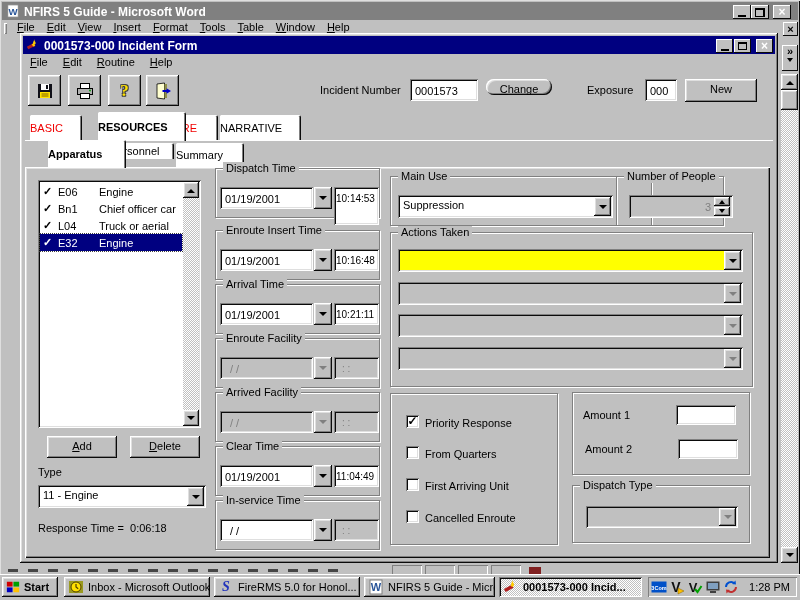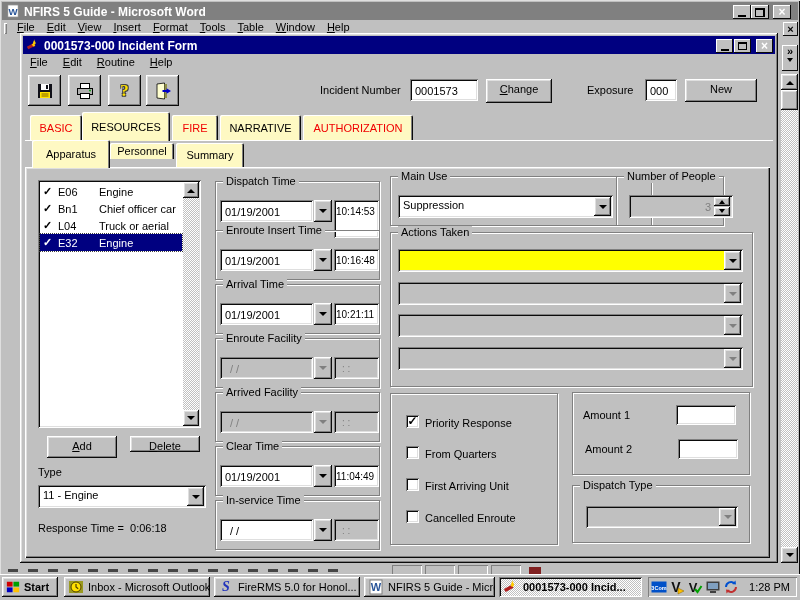--- a/index.html
+++ b/index.html
@@ -45,24 +45,24 @@
         box-shadow:inset -1px -1px 0 #0a0a0a, inset 1px 1px 0 #fff, inset -2px -2px 0 #808080, inset 2px 2px 0 #dfdfdf;
         display:flex;align-items:center;justify-content:center;}
   .arr-down{width:0;height:0;border:4px solid transparent;border-top:4px solid #000;margin-top:4px;}
   .cbtn.dis .arr-down{border-top-color:#808080;}
   .arr-up-s{width:0;height:0;border:3px solid transparent;border-bottom:4px solid #000;margin-bottom:2px;}
   .arr-down-s{width:0;height:0;border:3px solid transparent;border-top:4px solid #000;margin-top:2px;}
   
   .group{border:1px solid #808080;box-shadow:1px 1px 0 #fff, inset 1px 1px 0 #fff;}
   .glabel{position:absolute;top:-7px;left:7px;background:#c0c0c0;padding:0 3px;line-height:13px;white-space:nowrap;}
   
-  .tab{position:absolute;background:#fef9c3;border-top-left-radius:2px;border-top-right-radius:2px;
+  .tab{position:absolute;background:#ffffff;border-top-left-radius:2px;border-top-right-radius:2px;
        box-shadow:inset 1px 1px 0 #fff, inset -1px 0 0 #0a0a0a, inset -2px 0 0 #808080;
-       display:flex;align-items:center;justify-content:center;z-index:2;}
-  .tab.active{z-index:4;font-weight:normal;}
+       display:flex;align-items:center;justify-content:flex-start;z-index:2;}
+  .tab.active{z-index:4;font-weight:bold;margin-left:16px;}
   .pane-edge{position:absolute;background:#c0c0c0;box-shadow:inset 0 1px 0 #fff;z-index:1;}
   .panel{position:absolute;background:#c0c0c0;box-shadow:inset 1px 1px 0 #fff, inset -1px -1px 0 #0a0a0a, inset -2px -2px 0 #808080, inset 2px 2px 0 #dfdfdf;z-index:3;}
   .red{color:#f00000;}
   
   .lb-row{display:flex;align-items:center;height:17px;padding-left:3px;}
   .lb-row .ck{width:15px;font-weight:bold;}
   .lb-row .id{width:41px;}
   .lb-row.sel{background:#000080;color:#fff;outline:1px dotted #404040;outline-offset:0;}
   
   .cbx{position:absolute;width:13px;height:13px;background:#fff;
@@ -187,39 +187,36 @@
     <div class="abs btn flexc" style="left:126px;top:42px;width:33px;height:31px;display:flex;">
       <svg width="20" height="20" viewBox="0 0 20 20">
         <path d="M4 3 L11.5 2 L11.5 18 L4 17 Z" fill="#ffffd0" stroke="#000" stroke-width="0.8"></path>
         <rect x="11.5" y="3" width="2.5" height="14" fill="#909048"></rect>
         <path d="M18 10 L13.5 7.2 L13.5 9 L9.5 9 L9.5 11 L13.5 11 L13.5 12.8 Z" fill="#0000c8"></path>
       </svg>
     </div>
 
     <span class="abs" style="left:300px;top:51px;">Incident Number</span>
     <div class="abs field" style="left:390px;top:46px;width:68px;height:22px;"><span>0001573</span></div>
-    <div class="abs btn ul-first" style="left:466px;top:46px;width:66px;height:24px;line-height:21px;">Change</div>
+    <div class="abs btn ul-first" style="left:466px;top:46px;width:66px;height:16px;line-height:21px;border-radius:11px;">Change</div>
     <span class="abs" style="left:567px;top:51px;">Exposure</span>
     <div class="abs field" style="left:625px;top:46px;width:32px;height:22px;"><span>000</span></div>
     <div class="abs btn" style="left:665px;top:46px;width:72px;height:23px;line-height:21px;">New</div>
 
     <div class="tab" style="left:10px;top:82px;width:52px;height:25px;">
         <span class="red">BASIC</span>
       </div>
     <div class="tab active" style="left:62px;top:79px;width:88px;height:29px;">
         <span>RESOURCES</span>
       </div>
     <div class="tab" style="left:152px;top:82px;width:46px;height:25px;">
         <span class="red">FIRE</span>
       </div>
     <div class="tab" style="left:200px;top:82px;width:81px;height:25px;">
         <span>NARRATIVE</span>
-      </div>
-    <div class="tab" style="left:283px;top:82px;width:110px;height:25px;">
-        <span class="red">AUTHORIZATION</span>
       </div>
     <div class="pane-edge" style="left:5px;top:107px;width:748px;height:2px;"></div>
 
     <div class="tab active" style="left:12px;top:107px;width:78px;height:28px;">
         <span>Apparatus</span>
       </div>
     <div class="tab" style="left:90px;top:110px;width:64px;height:16px;">
         <span>Personnel</span>
       </div>
     <div class="tab" style="left:156px;top:110px;width:68px;height:24px;">
@@ -255,32 +252,32 @@
           <div class="sb-btn abs" style="left:0;top:0;width:16px;height:16px;">
               <span class="tri-up"></span>
             </div>
           <div class="sb-btn abs" style="left:0;bottom:0;width:16px;height:16px;">
               <span class="tri-down"></span>
             </div>
         </div>
       </div>
 
       <div class="abs btn ul-first" style="left:22px;top:269px;width:70px;height:22px;line-height:20px;">Add</div>
-      <div class="abs btn ul-first" style="left:105px;top:269px;width:70px;height:16px;line-height:20px;text-align:center;">Delete</div>
+      <div class="abs btn ul-first" style="left:105px;top:269px;width:70px;height:22px;line-height:20px;text-align:center;">Delete</div>
 
       <span class="abs" style="left:13px;top:299px;">Type</span>
       <div class="abs combo" style="left:13px;top:318px;width:168px;height:23px;">
         <span class="cval">11 - Engine</span>
         <span class="cbtn">
             <span class="arr-down"></span>
           </span>
       </div>
       <span class="abs" style="left:13px;top:355px;white-space:pre;">Response Time =  0:06:18</span>
 
-      <div class="abs group" style="left:190px;top:14px;width:165px;height:50px;">
+      <div class="abs group" style="left:190px;top:1px;width:165px;height:50px;">
         <span class="glabel">Dispatch Time</span>
         <div class="abs field" style="left:4px;top:18px;width:93px;height:22px;"><span>01/19/2001</span></div>
         <div class="abs btn flexc" style="left:98px;top:18px;width:18px;height:22px;display:flex;">
             <span class="arr-down"></span>
           </div>
         <div class="abs field" style="left:118px;top:18px;width:45px;height:38px;font-size:10px;padding-left:2px;"><span>10:14:53</span></div>
       </div>
 
       <div class="abs group" style="left:190px;top:63px;width:165px;height:50px;">
         <span class="glabel">Enroute Insert Time</span>

